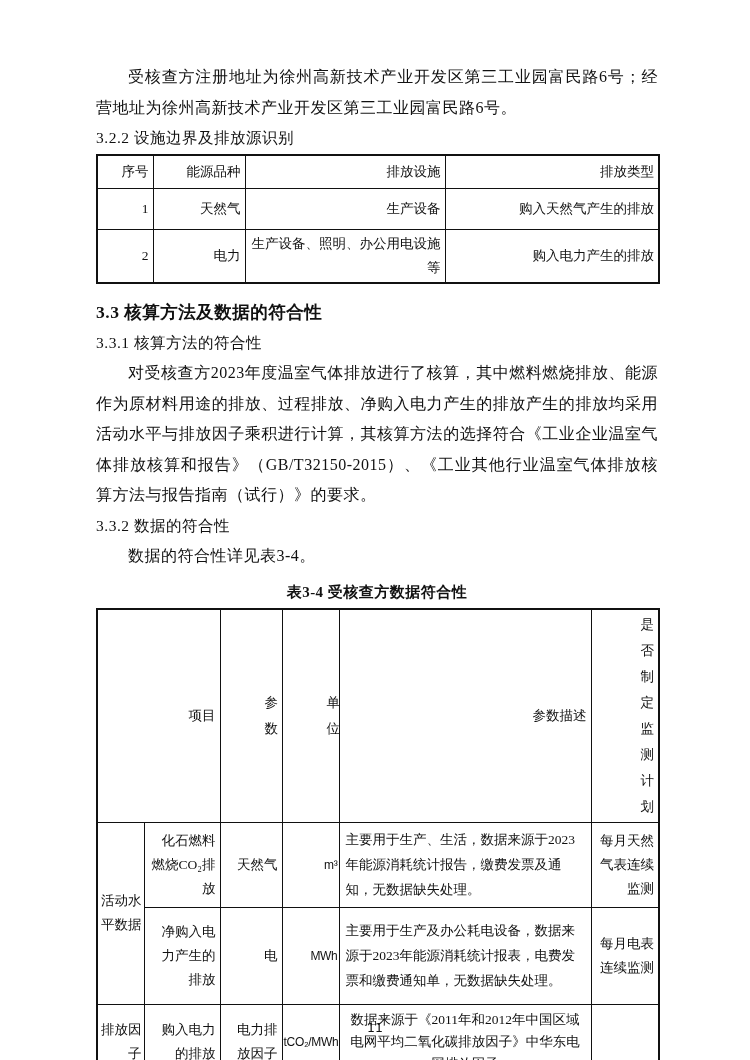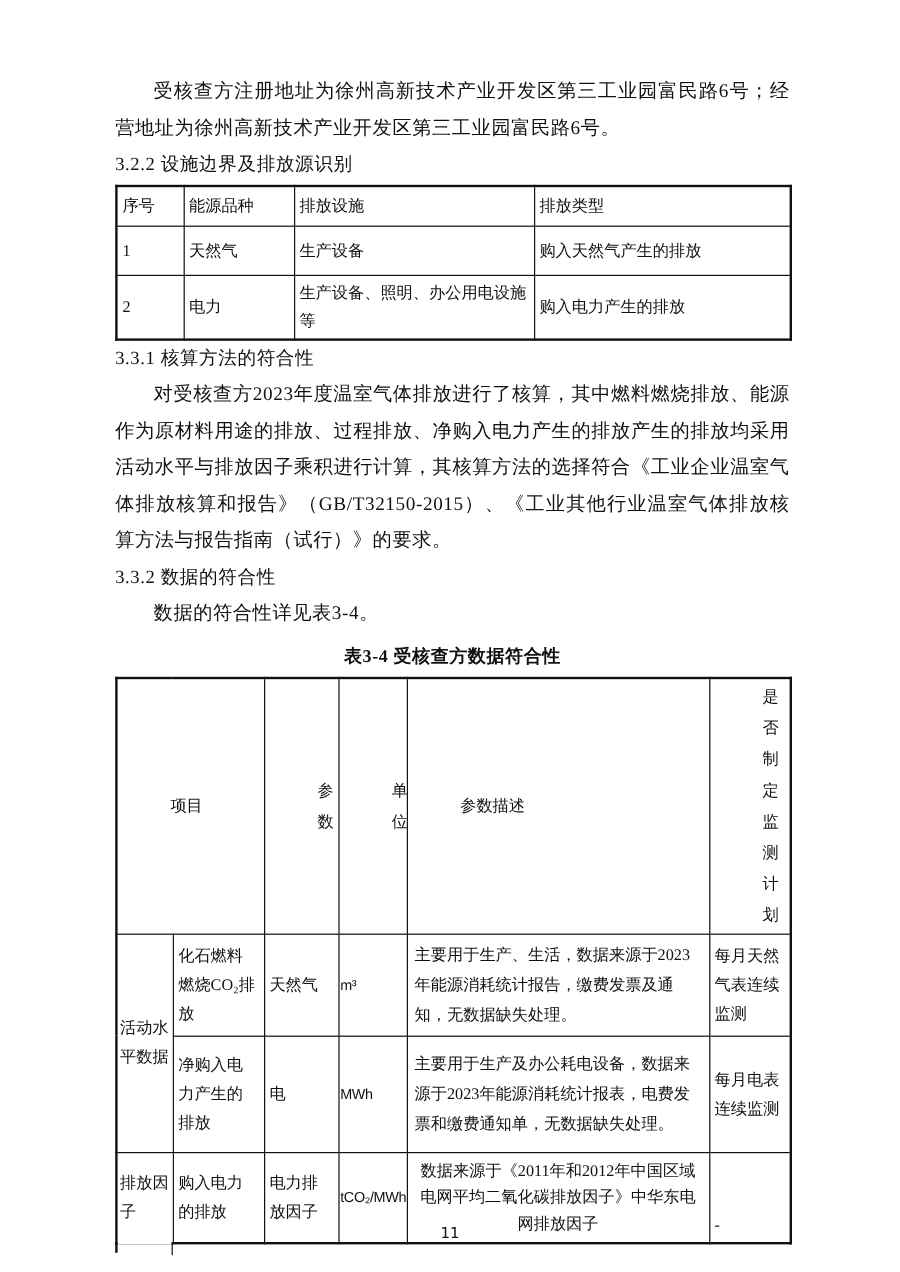--- a/index.html
+++ b/index.html
@@ -27,21 +27,21 @@
     font-size:15px; line-height:28px; letter-spacing:0.5px;
   }
 
   .t {
     border-collapse:collapse; table-layout:fixed; width:562px;
     border:2px solid #111;
     font-size:13.5px;
   }
   .t th, .t td {
     border:1px solid #111; font-weight:normal;
-    text-align:left; vertical-align:middle;
+    text-align:right; vertical-align:middle;
     padding:2px 4px; line-height:24px; overflow:hidden;
   }
   .t33 th { height:28px; }
   .t33 td { height:36px; }
 
   .t34 th { height:56px; line-height:26px;padding-left:44px; }
   .t34 .desc { text-align:left; text-justify:inter-ideograph; line-height:25px; padding:4px 6px; }
   .t34 .desc.center { text-align:center; line-height:22px; }
   .t34 .unit { font-family:Liberation Sans, sans-serif; font-size:12px; letter-spacing:-0.3px; white-space:nowrap; padding:2px 1px; }
   .t34 .r1 td { height:76px; }
@@ -98,20 +98,21 @@
         </tr>
         <tr>
           <td>2</td>
           <td>电力</td>
           <td>生产设备、照明、办公用电设施等</td>
           <td>购入电力产生的排放</td>
         </tr>
       </tbody>
     </table>
 
+    <h2 class="h-main">3.3 核算方法及数据的符合性</h2>
 
     <h3 class="h-sub">3.3.1 核算方法的符合性</h3>
 
     <p class="para">对受核查方2023年度温室气体排放进行了核算，其中燃料燃烧排放、能源作为原材料用途的排放、过程排放、净购入电力产生的排放产生的排放均采用活动水平与排放因子乘积进行计算，其核算方法的选择符合《工业企业温室气体排放核算和报告》（GB/T32150-2015）、《工业其他行业温室气体排放核算方法与报告指南（试行）》的要求。</p>
 
     <h3 class="h-sub">3.3.2 数据的符合性</h3>
 
     <p class="para">数据的符合性详见表3-4。</p>
 
     <div class="caption">表3-4  受核查方数据符合性</div>

